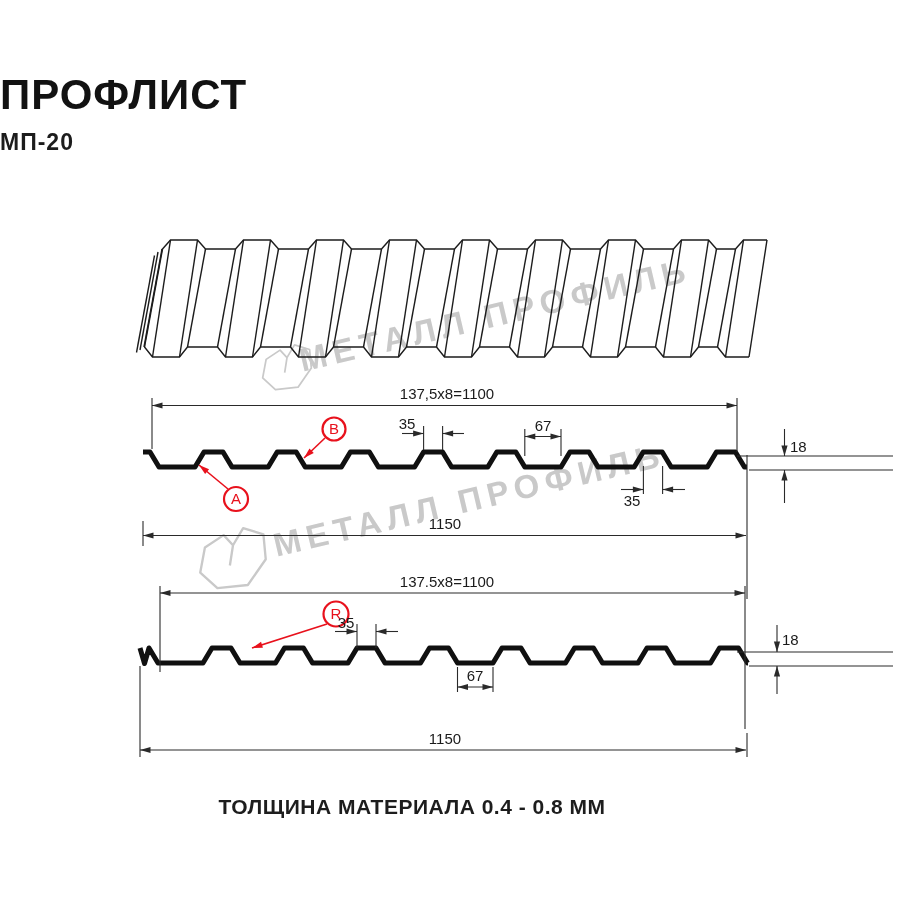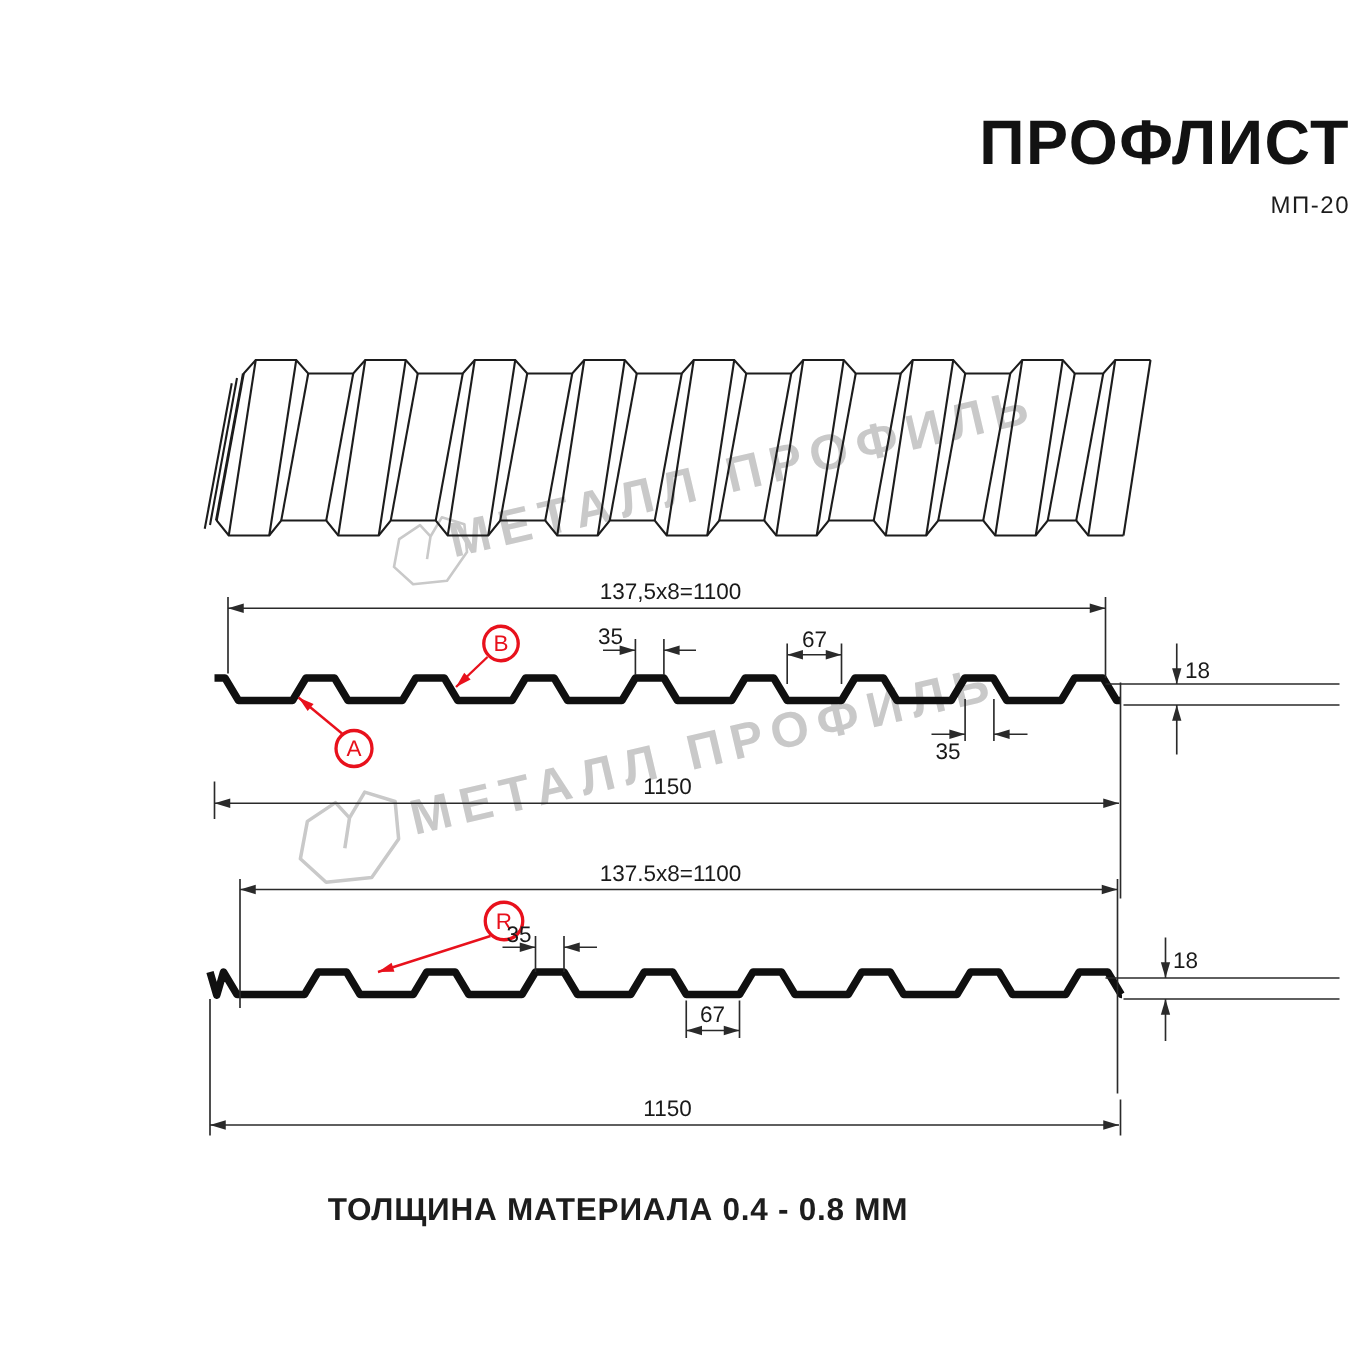--- a/index.html
+++ b/index.html
@@ -1,21 +1,21 @@
 <!DOCTYPE html>
 <html><head>
 <meta charset="utf-8">
 <style>
   html,body{margin:0;padding:0;}
   body{width:900px;height:900px;background:#ffffff;overflow:hidden;
        font-family:"Liberation Sans",sans-serif;}
   .page{position:relative;width:900px;height:900px;background:#fff;}
-  .hdr{position:absolute;left:0;top:74px;width:900px;text-align:right;z-index:3;}
+  .hdr{position:absolute;left:0;top:74px;width:900px;text-align:left;z-index:3;}
   .title{font-size:42px;font-weight:700;letter-spacing:1px;color:#121212;line-height:1;}
-  .subtitle{margin-top:13px;font-size:16px;font-weight:400;letter-spacing:1px;color:#1c1c1c;}
+  .subtitle{margin-top:13px;font-size:23px;font-weight:700;letter-spacing:1px;color:#1c1c1c;}
   .footer{position:absolute;left:0;top:795px;width:824px;text-align:center;
           font-size:21px;font-weight:700;letter-spacing:.5px;color:#1d1d1d;z-index:3;}
   .wm{position:absolute;color:#c9c9c9;font-weight:700;font-size:33px;letter-spacing:6px;
       white-space:nowrap;transform:rotate(-13.2deg);transform-origin:left center;z-index:1;line-height:40px;}
   .wm1{left:300px;top:341px;}
   .wm2{left:274px;top:526px;}
   .logo{position:absolute;z-index:1;}
   .logo1{left:258px;top:342px;width:58px;height:51px;}
   .logo2{left:194px;top:524px;width:78px;height:69px;}
   .logo svg{width:100%;height:100%;}

